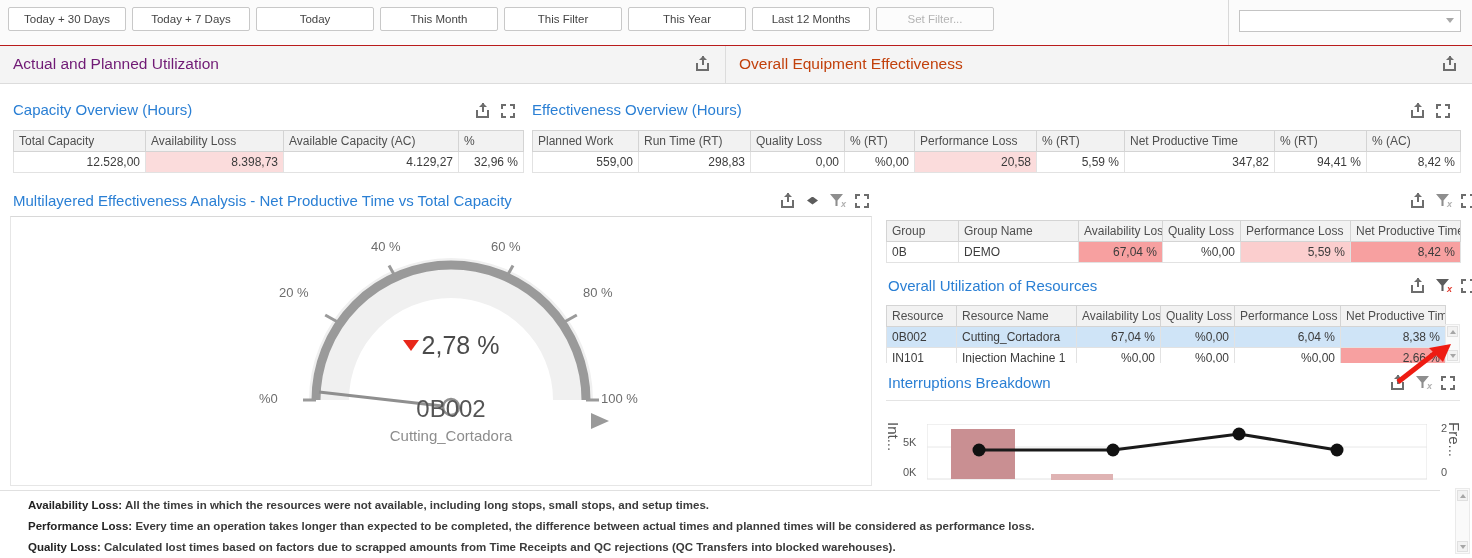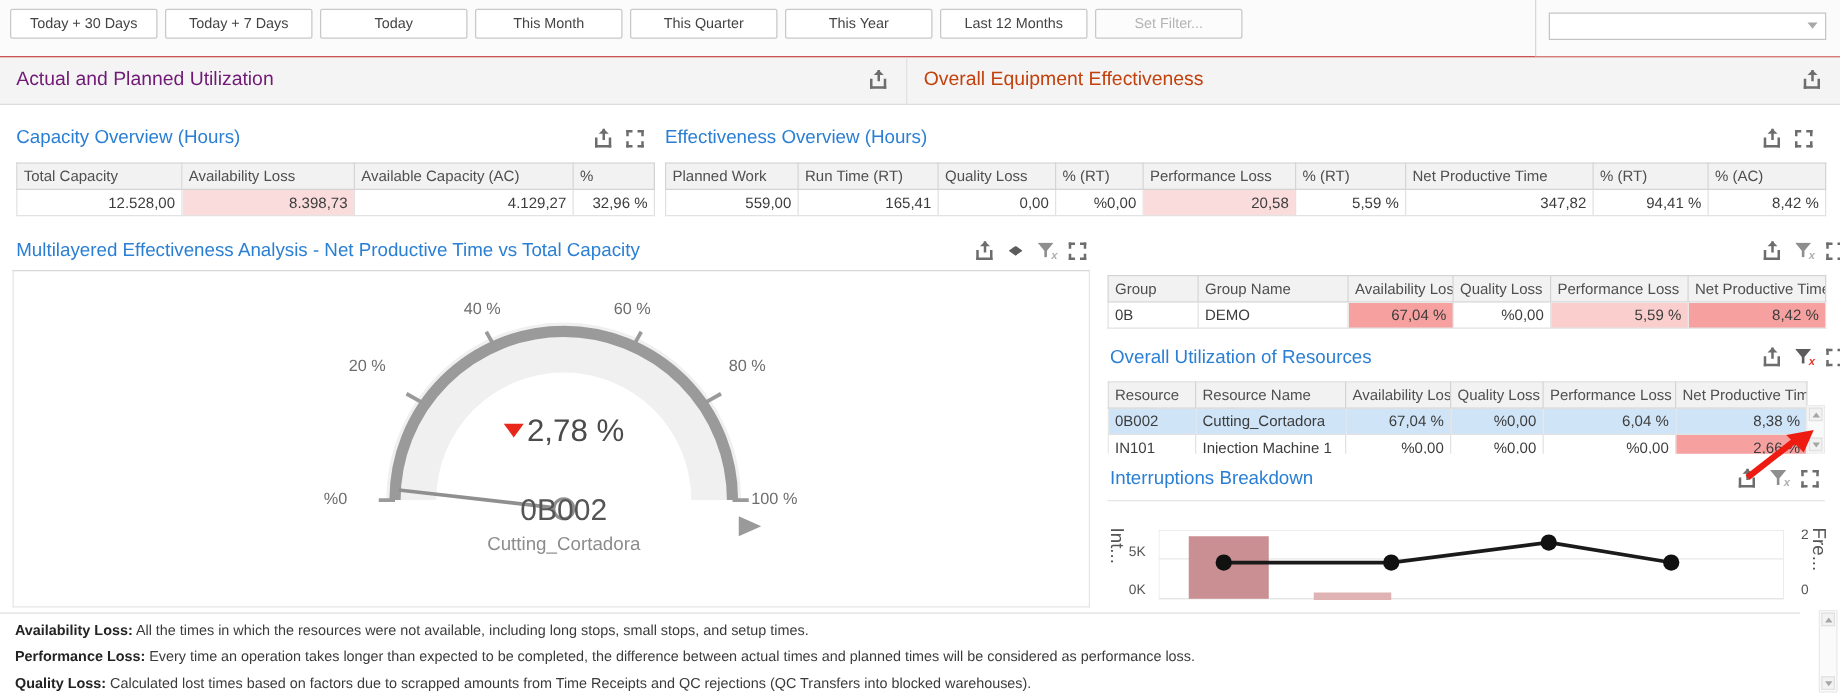--- a/index.html
+++ b/index.html
@@ -203,21 +203,22 @@
     position:absolute; left:0; right:0; top:192px; text-align:center;
     font-size: 15px; color: #8d8d8d;
   }
 
   
   .footer {
     position:absolute; left:0; top:490px; width:1440px; height: 68px;
     background:#fff;
     border-top: 1px solid #e0e0e0;
     box-sizing:border-box;
-    padding: 6px 0 0 12px;
+    padding: 6px 0 0 28px;
+    font-weight: bold;
   }
   .footer p { margin: 0 0 4px 0; font-size: 11.5px; color:#3b3b3b; line-height: 17px;}
   .footer b { color: #232323; }
 
   
   .vscroll {
     position:absolute; width: 15px; background:#fafafa;
     border: 1px solid #eaeaea; box-sizing: border-box;
   }
   .vscroll .arw {
@@ -246,21 +247,21 @@
 <body>
 
 <div class="app">
 
   <div class="filterbar">
     <div class="filterbar-inner">
       <div class="fbtn wide">Today + 30 Days</div>
       <div class="fbtn wide">Today + 7 Days</div>
       <div class="fbtn wide">Today</div>
       <div class="fbtn wide">This Month</div>
-      <div class="fbtn wide">This Quarter</div>
+      <div class="fbtn wide">This Filter</div>
       <div class="fbtn wide">This Year</div>
       <div class="fbtn wide">Last 12 Months</div>
       <div class="fbtn wide disabled">Set Filter...</div>
     </div>
     <div class="filter-right">
       <div class="combo">
         <span class="chev"></span>
       </div>
     </div>
   </div>
@@ -348,21 +349,21 @@
         <th>Performance Loss</th>
         <th>% (RT)</th>
         <th>Net Productive Time</th>
         <th>% (RT)</th>
         <th>% (AC)</th>
       </tr>
     </thead>
     <tbody>
       <tr>
         <td class="first">559,00</td>
-        <td>165,41</td>
+        <td>298,83</td>
         <td>0,00</td>
         <td>%0,00</td>
         <td class="pink">20,58</td>
         <td>5,59 %</td>
         <td>347,82</td>
         <td>94,41 %</td>
         <td>8,42 %</td>
       </tr>
     </tbody>
   </table>

